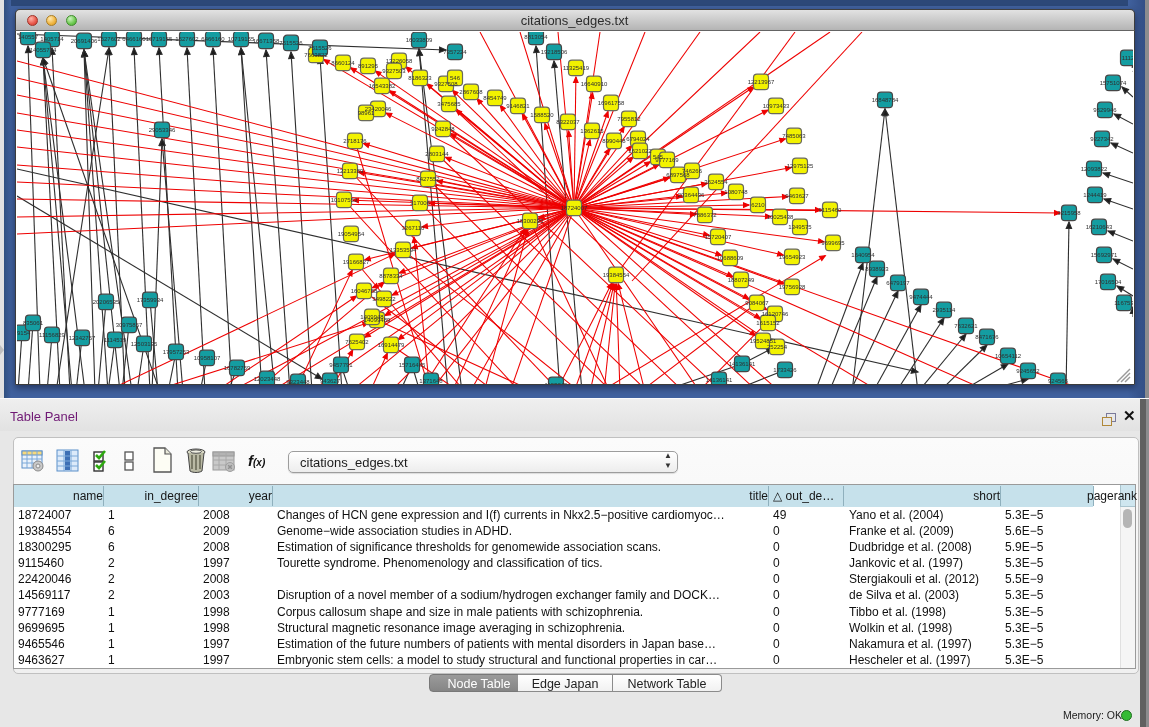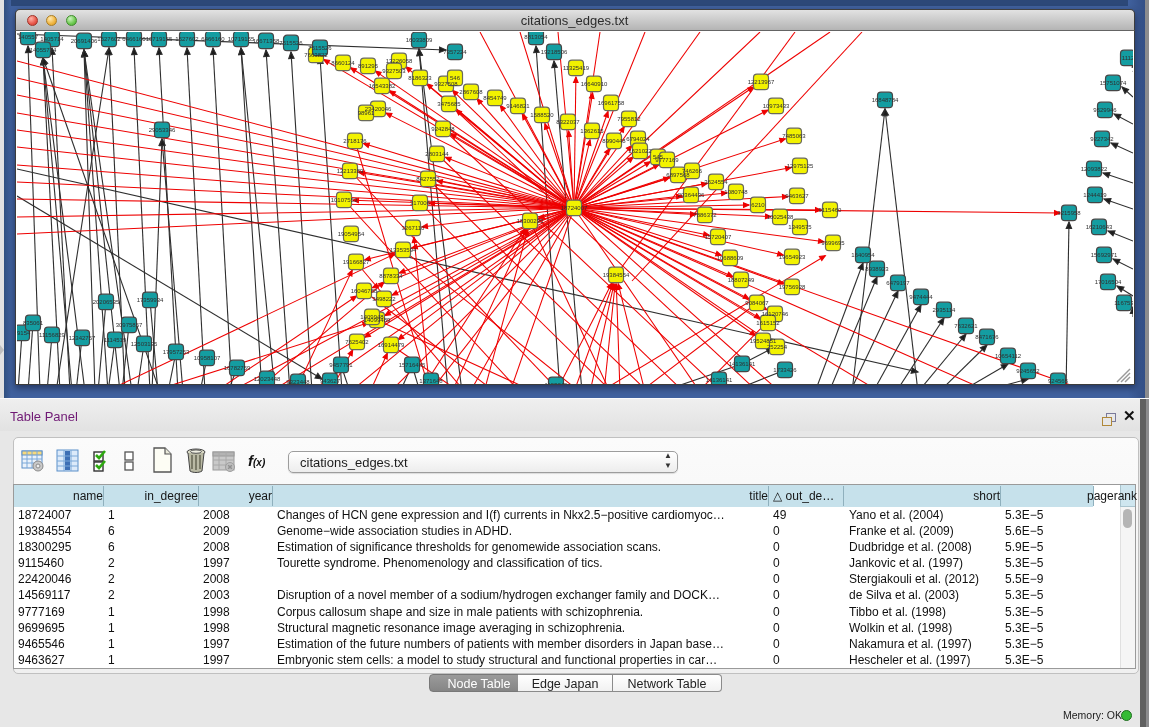--- a/index.html
+++ b/index.html
@@ -865,21 +865,21 @@
       <div class="c c2">1998</div>
       <div class="c c3">Structural magnetic resonance image averaging in schizophrenia.</div>
       <div class="c c4">0</div>
       <div class="c c5">Wolkin et al. (1998)</div>
       <div class="c c6">5.3E−5</div>
     </div>
     <div class="tr">
       <div class="c c0">9465546</div>
       <div class="c c1">1</div>
       <div class="c c2">1997</div>
-      <div class="c c3">Estimation of the future numbers of patients with member disorders in Japan base…</div>
+      <div class="c c3">Estimation of the future numbers of patients with mental disorders in Japan base…</div>
       <div class="c c4">0</div>
       <div class="c c5">Nakamura et al. (1997)</div>
       <div class="c c6">5.3E−5</div>
     </div>
     <div class="tr">
       <div class="c c0">9463627</div>
       <div class="c c1">1</div>
       <div class="c c2">1997</div>
       <div class="c c3">Embryonic stem cells: a model to study structural and functional properties in car…</div>
       <div class="c c4">0</div>

